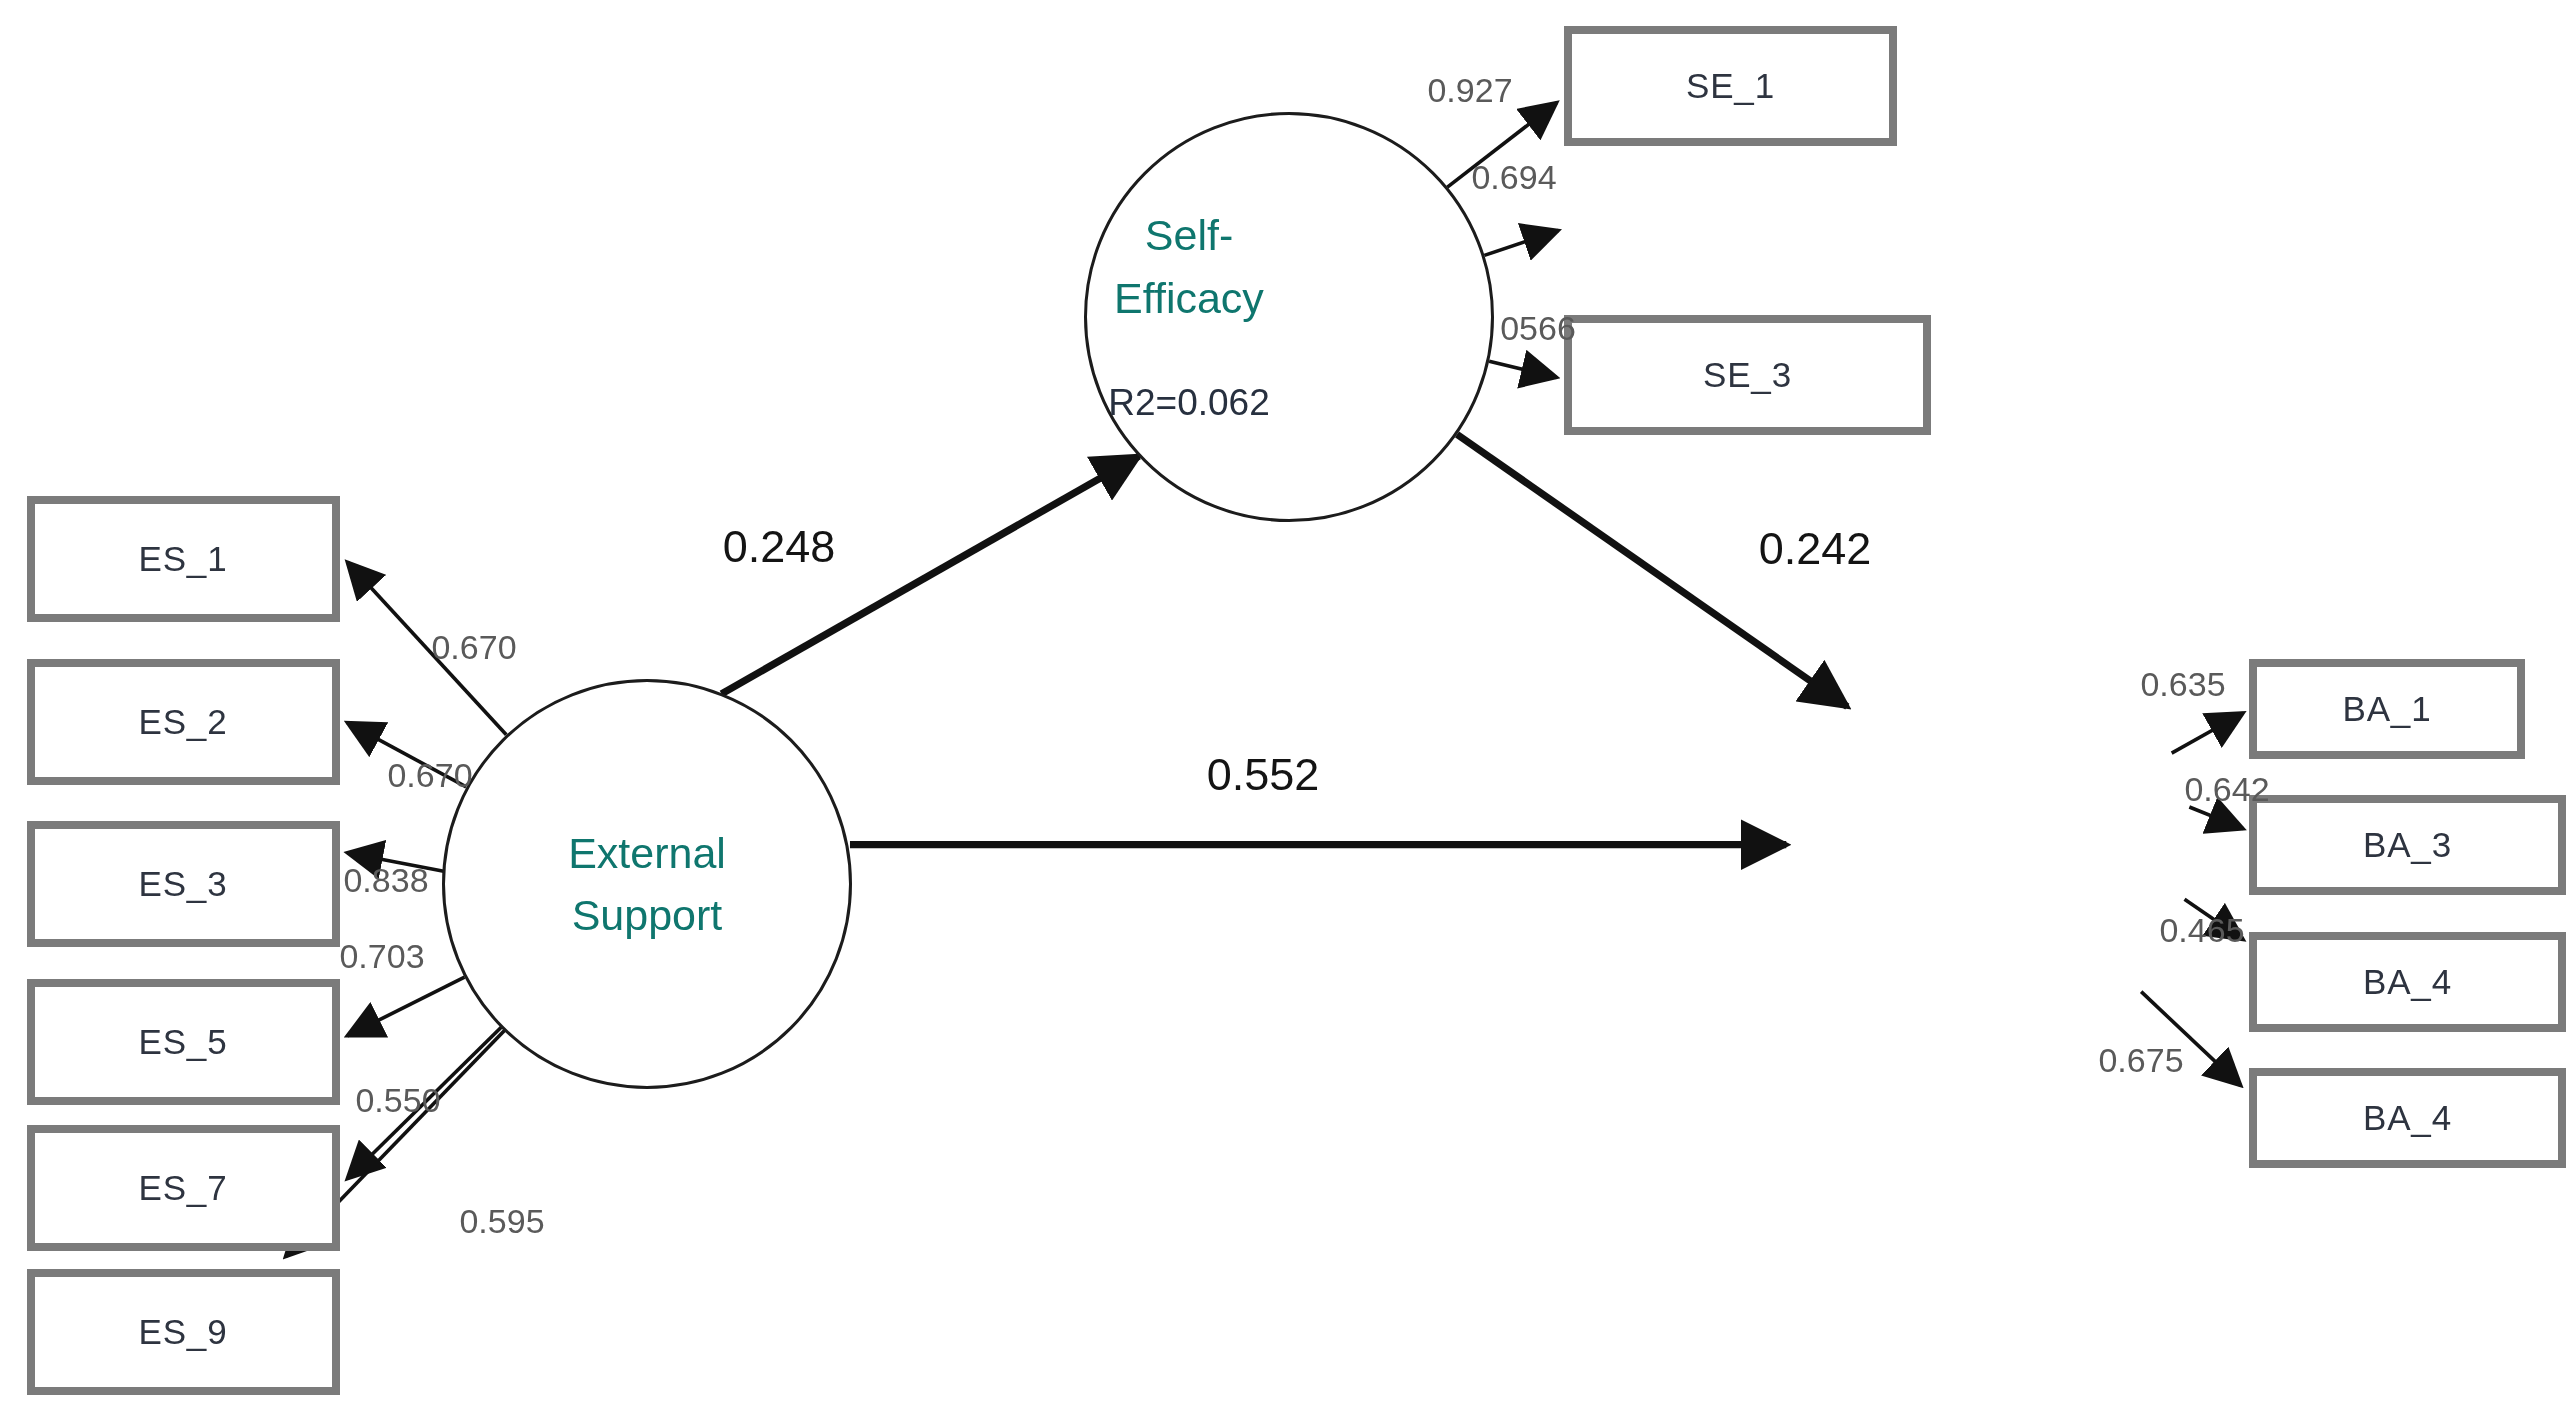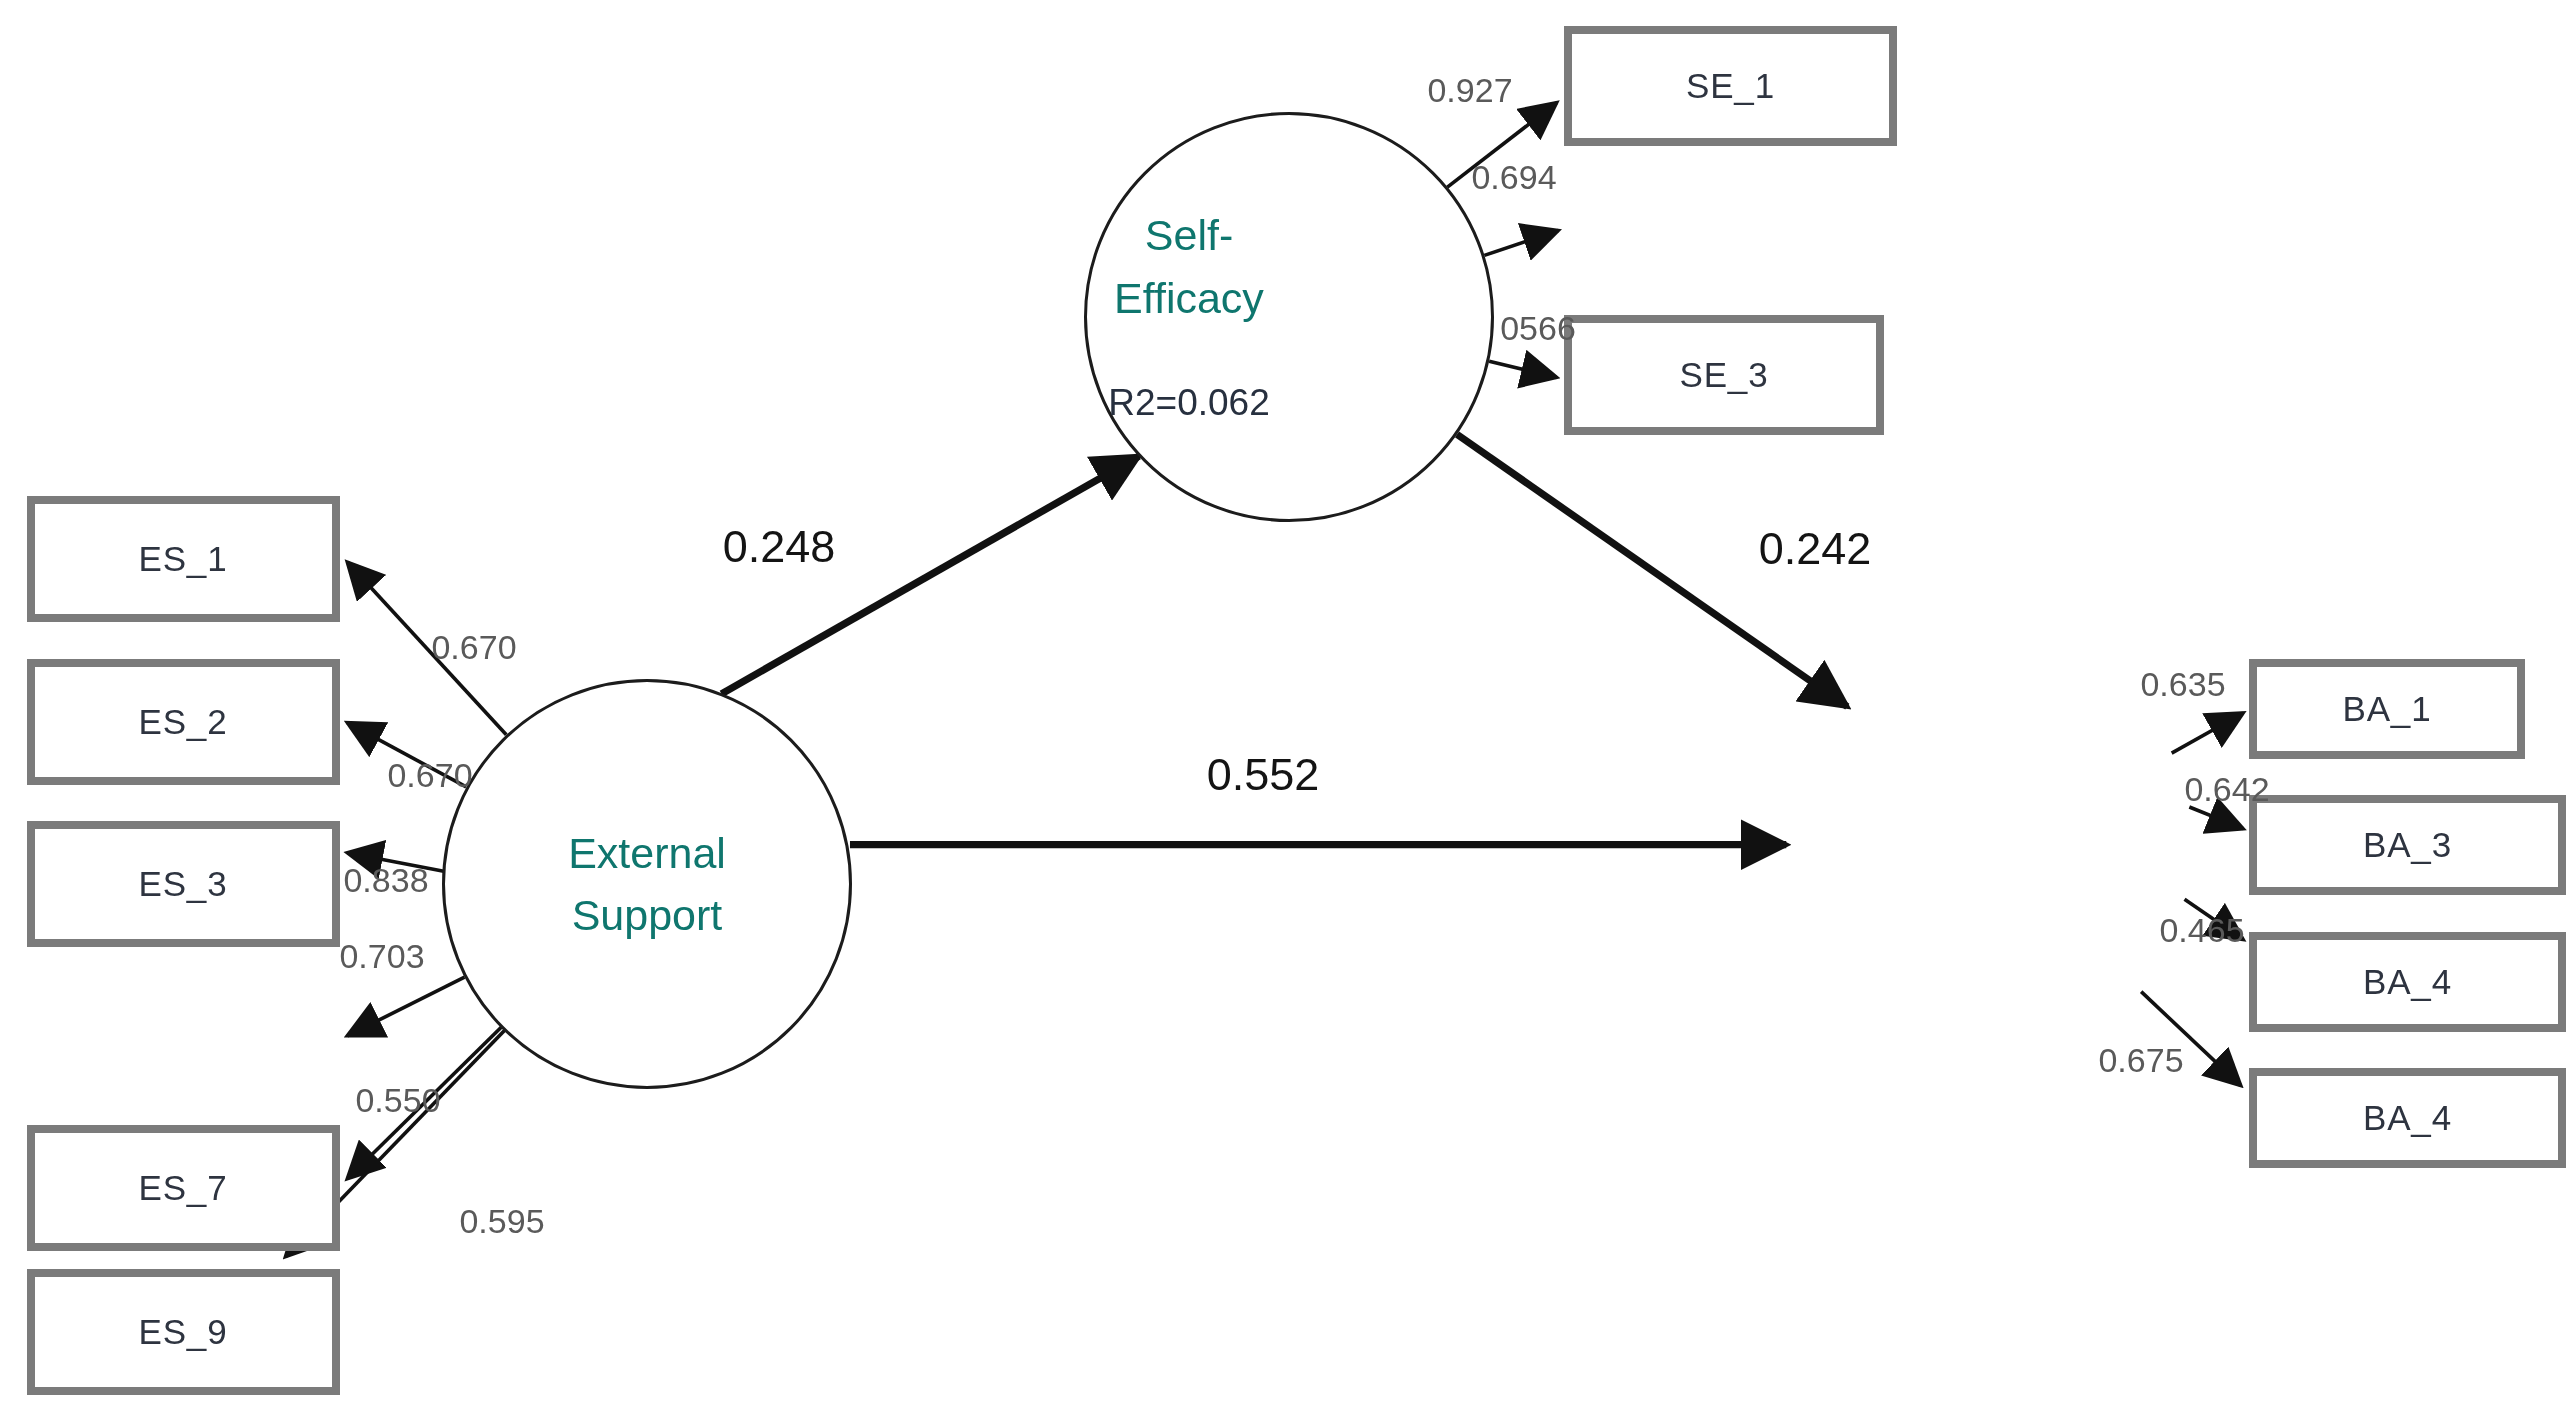--- a/index.html
+++ b/index.html
@@ -83,31 +83,34 @@
 
   <div class="box" style="left:26.5px;top:496px;width:313px;height:126px;">
       <span class="box-label">ES_1</span>
     </div>
   <div class="box" style="left:26.5px;top:659px;width:313px;height:126px;">
       <span class="box-label">ES_2</span>
     </div>
   <div class="box" style="left:26.5px;top:821px;width:313px;height:126px;">
       <span class="box-label">ES_3</span>
     </div>
+  <div class="box" style="left:26.5px;top:979px;width:313px;height:126px;">
+      <span class="box-label">ES_5</span>
+    </div>
   <div class="box" style="left:26.5px;top:1125px;width:313px;height:126px;">
       <span class="box-label">ES_7</span>
     </div>
   <div class="box" style="left:26.5px;top:1269px;width:313px;height:126px;">
       <span class="box-label">ES_9</span>
     </div>
 
   <div class="box" style="left:1564px;top:26px;width:333px;height:120px;">
       <span class="box-label">SE_1</span>
     </div>
-  <div class="box" style="left:1564px;top:315px;width:320px;height:120px;">
+  <div class="box" style="left:1564px;top:315px;width:367px;height:120px;">
       <span class="box-label">SE_3</span>
     </div>
 
   <div class="box" style="left:2249px;top:659px;width:276px;height:100px;">
       <span class="box-label">BA_1</span>
     </div>
   <div class="box" style="left:2249px;top:795px;width:317px;height:100px;">
       <span class="box-label">BA_3</span>
     </div>
   <div class="box" style="left:2249px;top:932px;width:317px;height:100px;">

